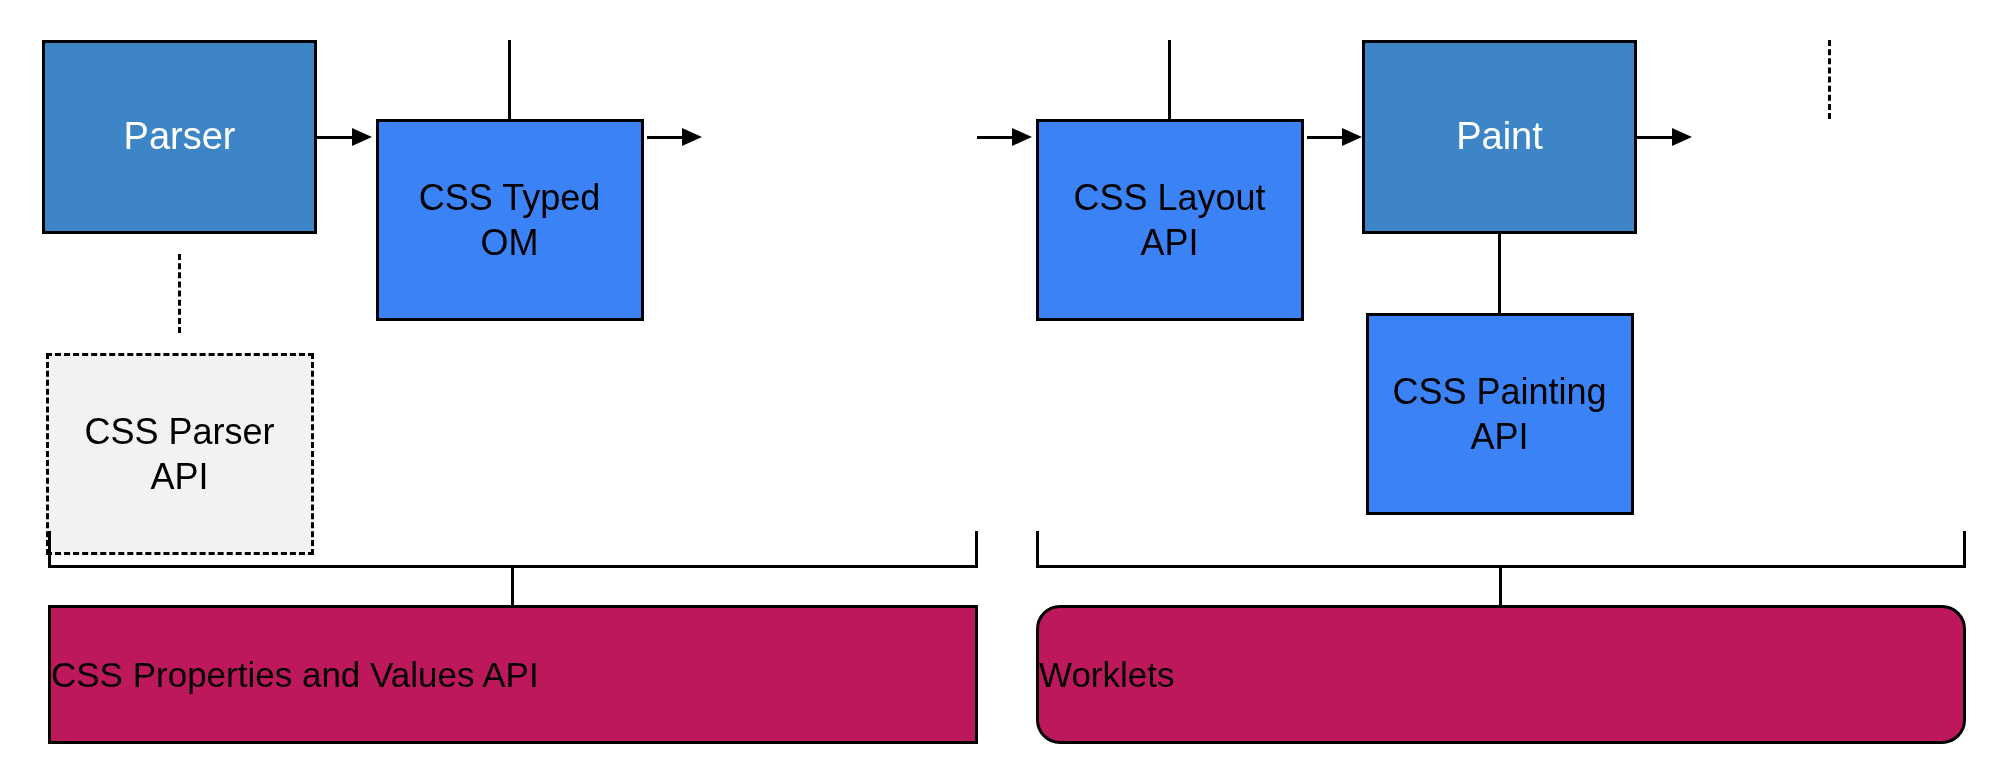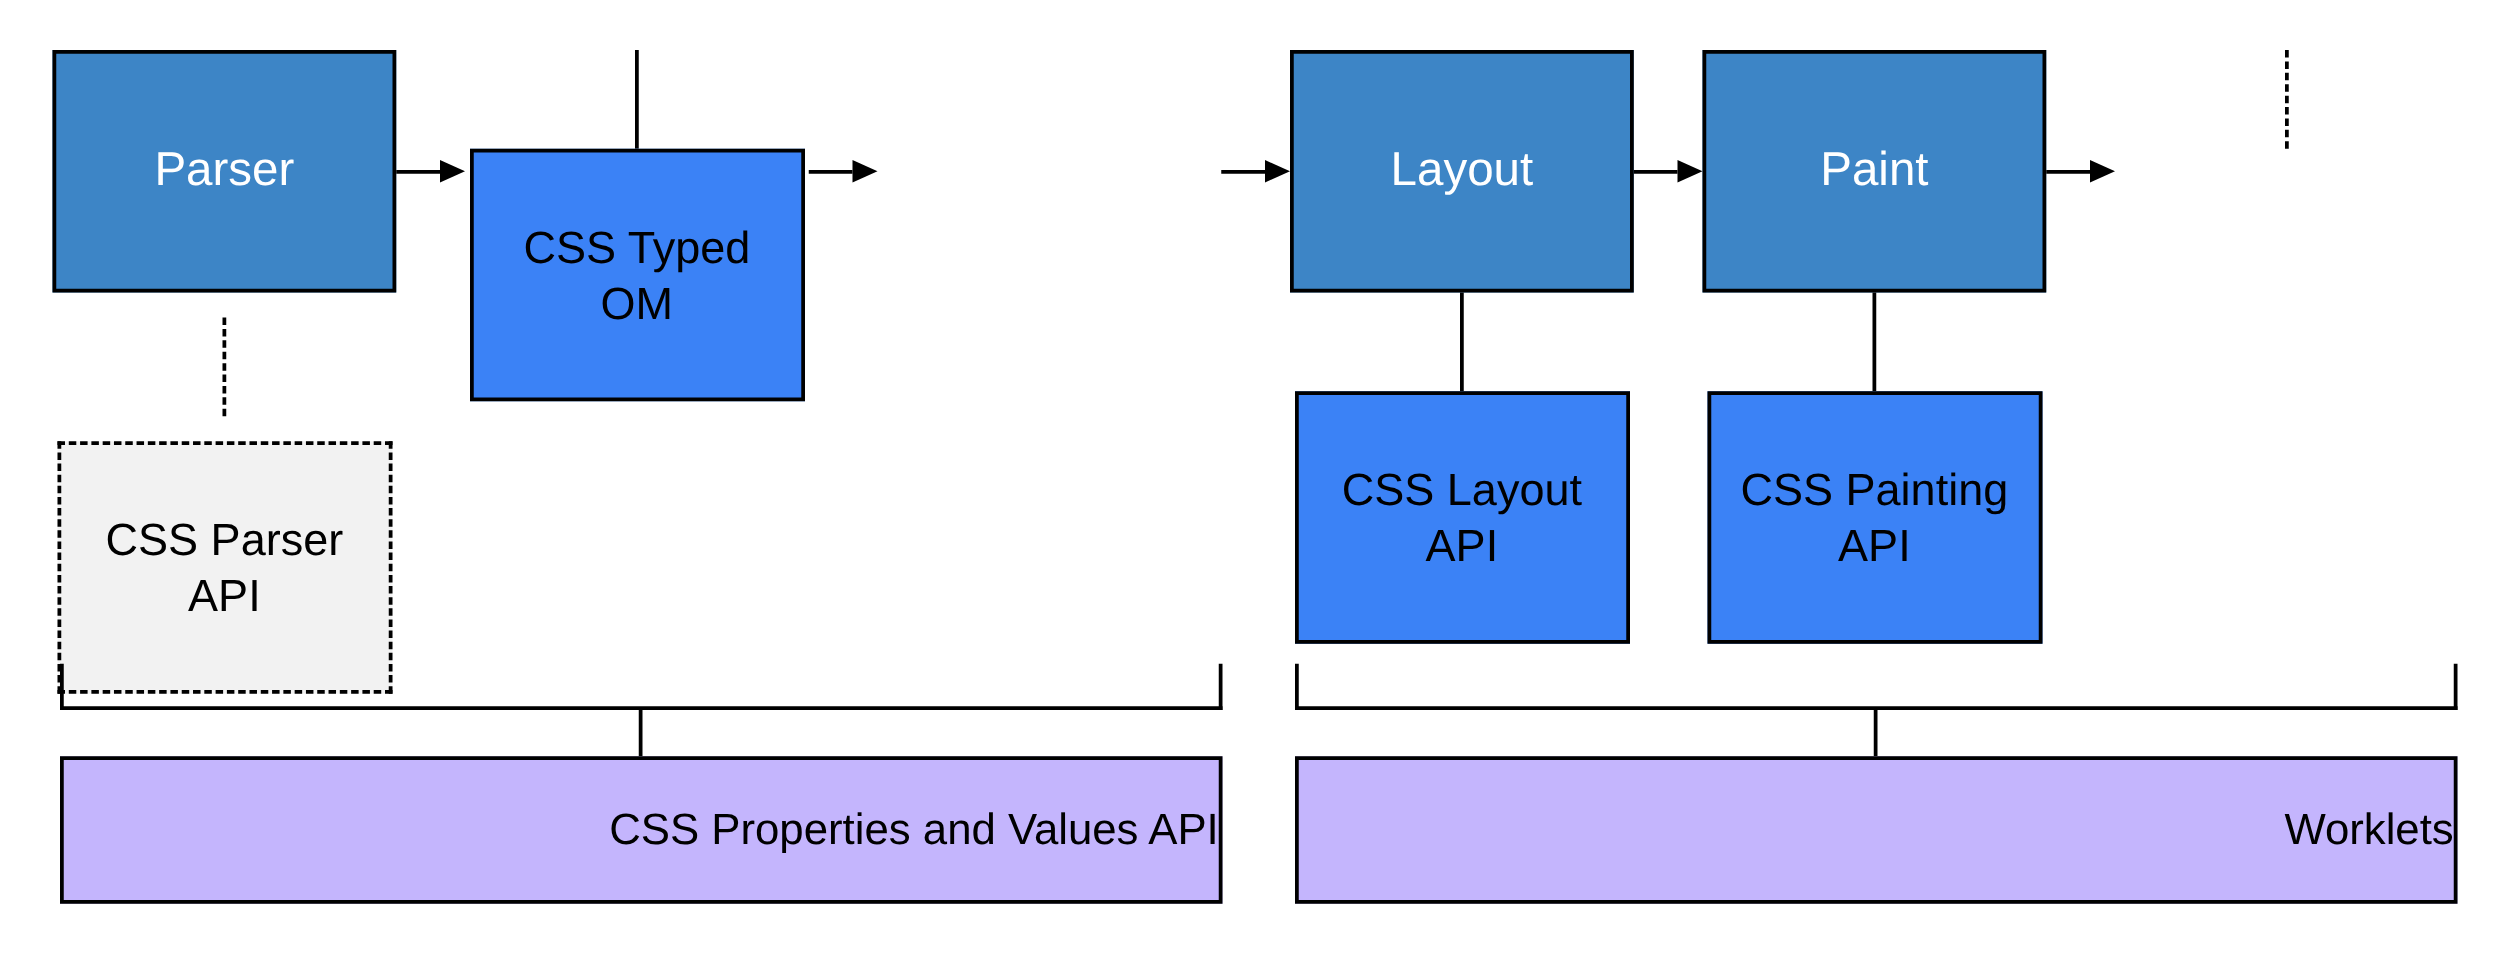--- a/index.html
+++ b/index.html
@@ -112,31 +112,31 @@
     width: 0;
     border-left: 3px solid #000000;
   }
   .stem-left  { left: 511px; }
   .stem-right { left: 1499px; }
 
   
   .group-box {
     position: absolute;
     top: 605px;
-    height: 118px;
-    box-sizing: border-box;
-    background: #c4b5fd;
+    height: 139px;
+    box-sizing: border-box;
+    background: #be185d;
     border: 3px solid #000000;
     display: flex;
     align-items: center;
-    justify-content: flex-end;
+    justify-content: flex-start;
     text-align: center;
   }
   .group-box-left  { left: 48px;   width: 930px; }
-  .group-box-right { left: 1036px; width: 930px; }
+  .group-box-right { left: 1036px; width: 930px; border-radius: 24px; }
   .group-label { font-size: 35px; }
 </style>
 </head>
 <body>
 
 <div id="canvas">
 
   <div class="column col-1">
     <div class="stage-box">
       <span class="stage-label">Parser</span>
@@ -151,23 +151,20 @@
   <div class="column col-2">
     <div class="connector solid"></div>
     <div class="api-box solid">
       <span class="api-label">CSS Typed
 OM</span>
     </div>
   </div>
 
 
   <div class="column col-4">
-    <div class="stage-box">
-      <span class="stage-label">Layout</span>
-    </div>
     <div class="connector solid"></div>
     <div class="api-box solid">
       <span class="api-label">CSS Layout
 API</span>
     </div>
   </div>
 
   <div class="column col-5">
     <div class="stage-box">
       <span class="stage-label">Paint</span>

